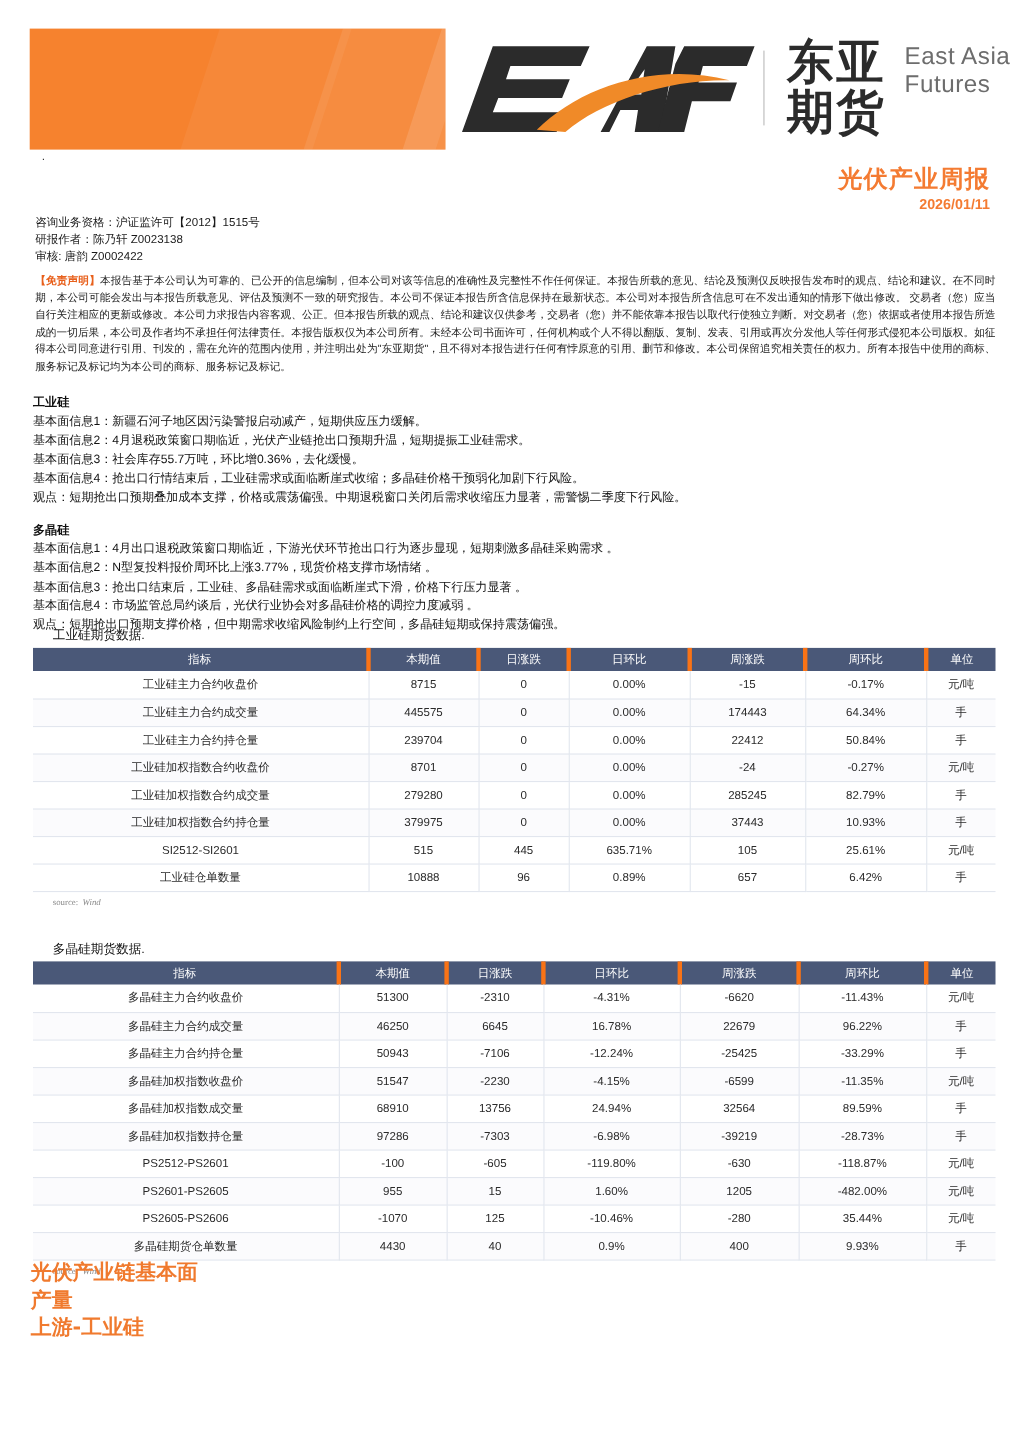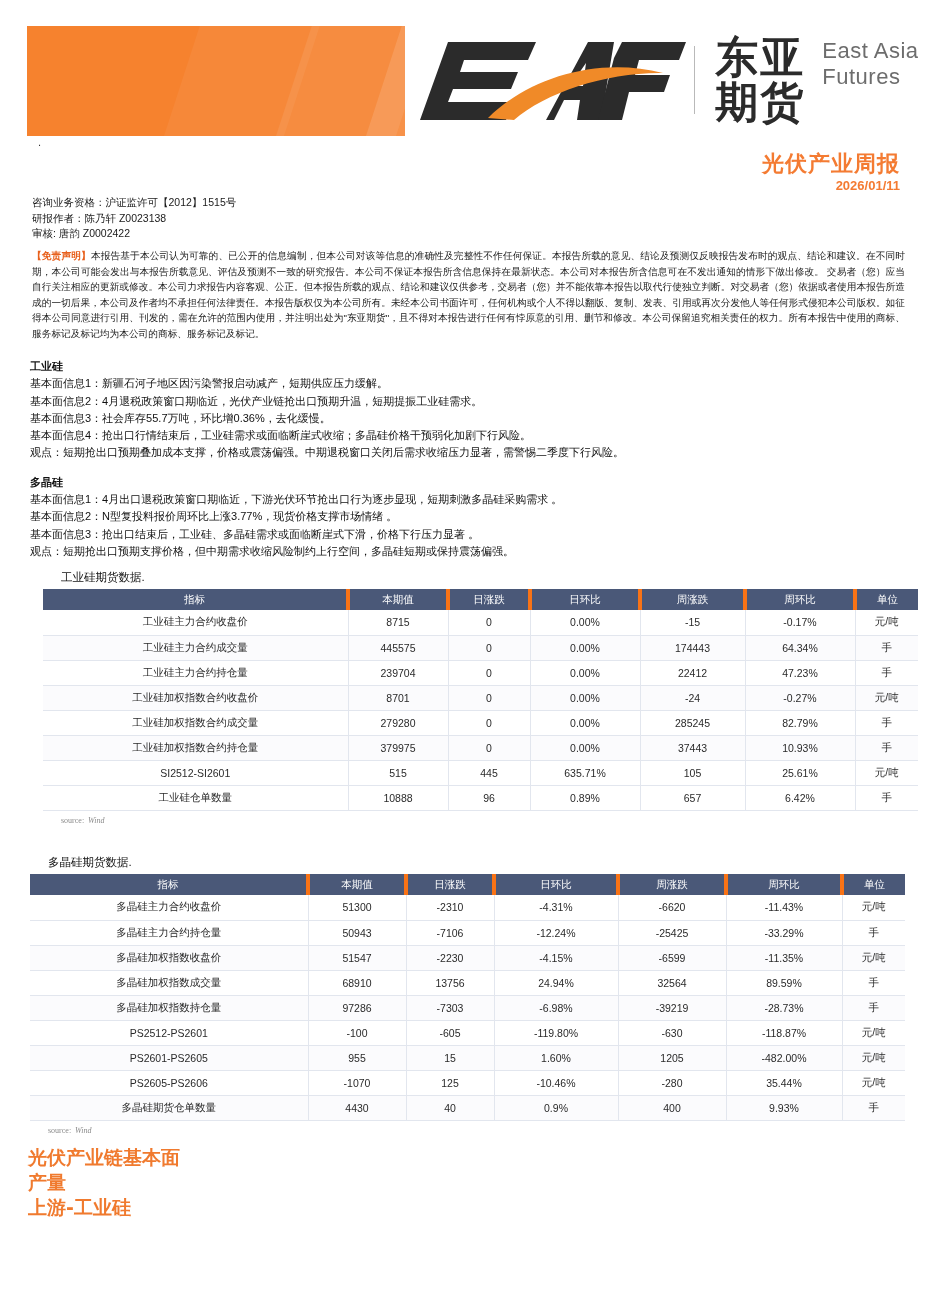--- a/index.html
+++ b/index.html
@@ -182,21 +182,21 @@
   .dtable tr.r-even td { background: #fbfbfd; }
   .dtable td.metric { text-align: center; }
   .src {
     font-size: 8px;
     color: #8a8a8a;
     margin: 5px 0 0 18px;
     font-family: "Liberation Serif", serif;
   }
   .src i { font-style: italic; }
 
-  #table1-wrap { position: absolute; left: 43px; top: 570px; }
+  #table1-wrap { position: absolute; left: 30px; top: 570px; }
   #table2-wrap { position: absolute; left: 30px; top: 855px; }
 
   
   .bottom-heads {
     position: absolute;
     left: 28px;
     top: 1145px;
     color: #F07A2E;
     font-weight: bold;
     font-family: "DejaVu Sans", sans-serif;
@@ -259,20 +259,21 @@
     <div>基本面信息1：新疆石河子地区因污染警报启动减产，短期供应压力缓解。</div>
     <div>基本面信息2：4月退税政策窗口期临近，光伏产业链抢出口预期升温，短期提振工业硅需求。</div>
     <div>基本面信息3：社会库存55.7万吨，环比增0.36%，去化缓慢。</div>
     <div>基本面信息4：抢出口行情结束后，工业硅需求或面临断崖式收缩；多晶硅价格干预弱化加剧下行风险。</div>
     <div>观点：短期抢出口预期叠加成本支撑，价格或震荡偏强。中期退税窗口关闭后需求收缩压力显著，需警惕二季度下行风险。</div>
     <div class="sec-gap"></div>
     <div class="sec-title">多晶硅</div>
     <div>基本面信息1：4月出口退税政策窗口期临近，下游光伏环节抢出口行为逐步显现，短期刺激多晶硅采购需求 。</div>
     <div>基本面信息2：N型复投料报价周环比上涨3.77%，现货价格支撑市场情绪 。</div>
     <div>基本面信息3：抢出口结束后，工业硅、多晶硅需求或面临断崖式下滑，价格下行压力显著 。</div>
+    <div>基本面信息4：市场监管总局约谈后，光伏行业协会对多晶硅价格的调控力度减弱 。</div>
     <div>观点：短期抢出口预期支撑价格，但中期需求收缩风险制约上行空间，多晶硅短期或保持震荡偏强。</div>
   </div>
 
 <div id="table1-wrap">
   <div class="table-caption">工业硅期货数据.</div>
   <table class="dtable" id="table1">
     <colgroup>
       <col style="width:305px">
         <col style="width:100px">
         <col style="width:82px">
@@ -310,21 +311,21 @@
           <td>174443</td>
           <td>64.34%</td>
           <td>手</td>
         </tr>
         <tr class="">
           <td class="metric">工业硅主力合约持仓量</td>
           <td>239704</td>
           <td>0</td>
           <td>0.00%</td>
           <td>22412</td>
-          <td>47.23%</td>
+          <td>50.84%</td>
           <td>手</td>
         </tr>
         <tr class="r-even">
           <td class="metric">工业硅加权指数合约收盘价</td>
           <td>8701</td>
           <td>0</td>
           <td>0.00%</td>
           <td>-24</td>
           <td>-0.27%</td>
           <td>元/吨</td>
@@ -396,20 +397,29 @@
     <tbody>
         <tr class="">
           <td class="metric">多晶硅主力合约收盘价</td>
           <td>51300</td>
           <td>-2310</td>
           <td>-4.31%</td>
           <td>-6620</td>
           <td>-11.43%</td>
           <td>元/吨</td>
         </tr>
+        <tr class="r-even">
+          <td class="metric">多晶硅主力合约成交量</td>
+          <td>46250</td>
+          <td>6645</td>
+          <td>16.78%</td>
+          <td>22679</td>
+          <td>96.22%</td>
+          <td>手</td>
+        </tr>
         <tr class="">
           <td class="metric">多晶硅主力合约持仓量</td>
           <td>50943</td>
           <td>-7106</td>
           <td>-12.24%</td>
           <td>-25425</td>
           <td>-33.29%</td>
           <td>手</td>
         </tr>
         <tr class="r-even">

